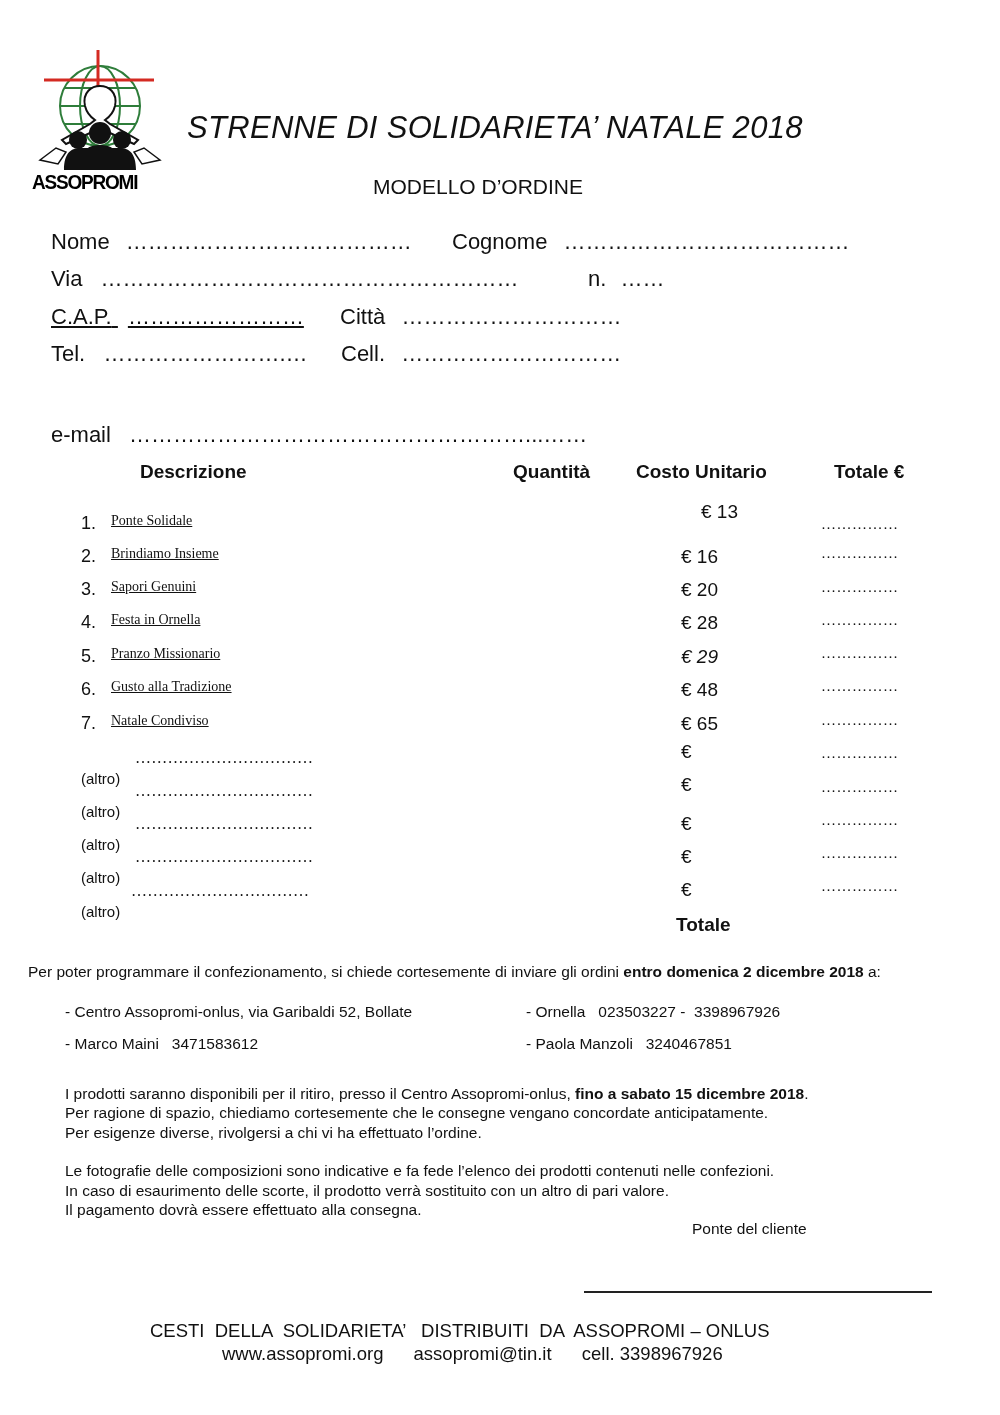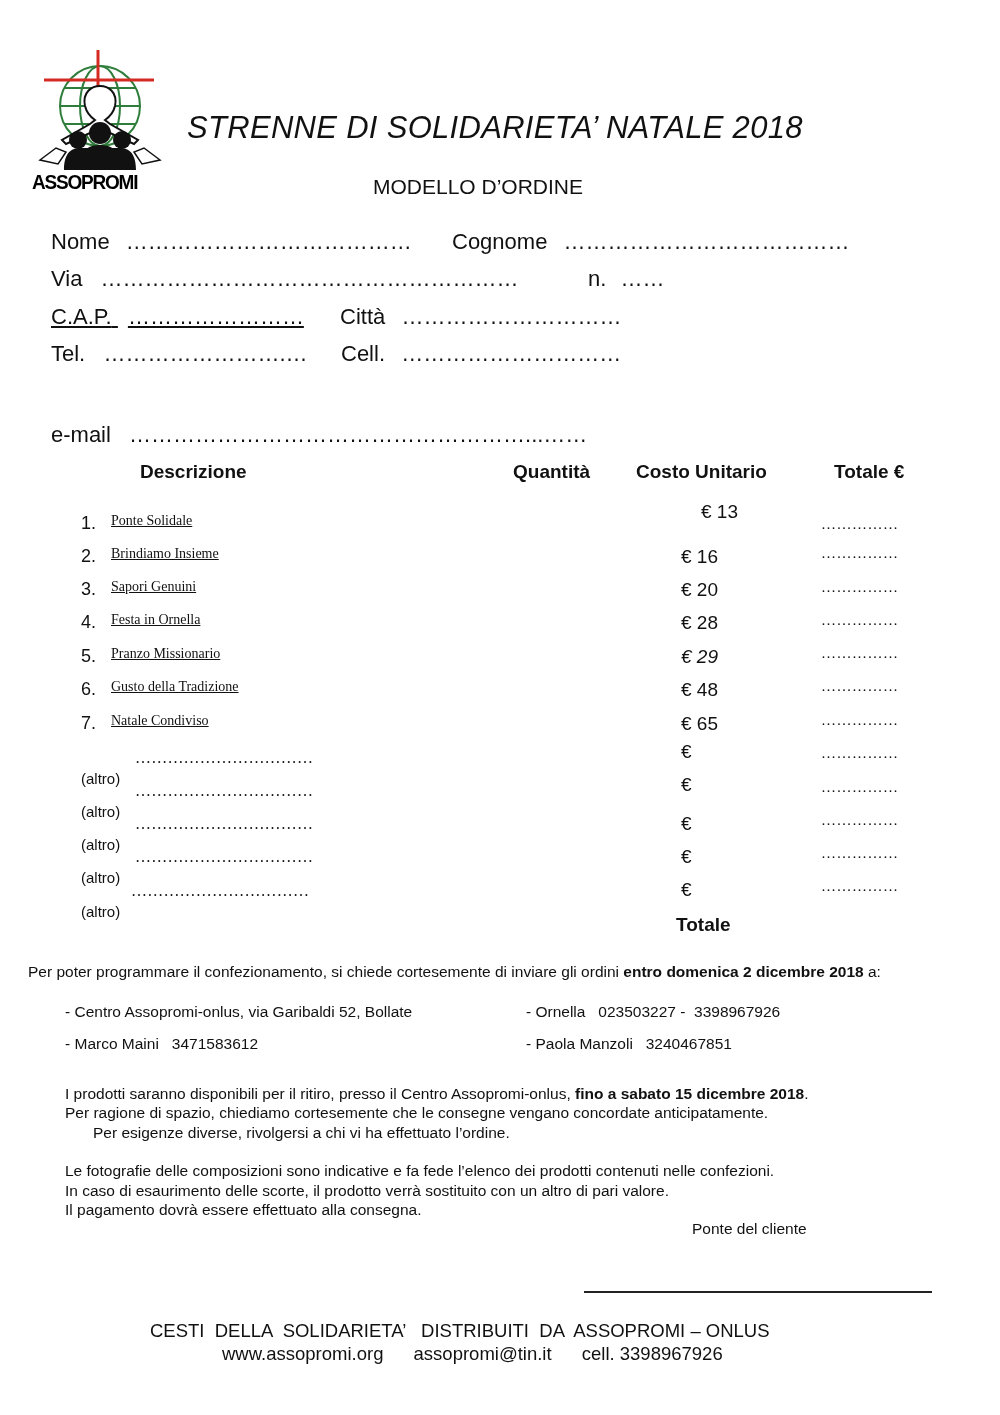--- a/index.html
+++ b/index.html
@@ -141,21 +141,21 @@
     <span class="abs tot-dots" style="left:821px; top:612px;">……………</span>
   </div>
   <div>
     <span class="abs item-num" style="left:81px; top:646px;">5.</span>
     <span class="abs item-name" style="left:111px; top:646px;">Pranzo Missionario</span>
     <span class="abs price" style="left:681px; top:646px;font-style:italic;">€ 29</span>
     <span class="abs tot-dots" style="left:821px; top:645px;">……………</span>
   </div>
   <div>
     <span class="abs item-num" style="left:81px; top:679px;">6.</span>
-    <span class="abs item-name" style="left:111px; top:679px;">Gusto della Tradizione</span>
+    <span class="abs item-name" style="left:111px; top:679px;">Gusto alla Tradizione</span>
     <span class="abs price" style="left:681px; top:679px;">€ 48</span>
     <span class="abs tot-dots" style="left:821px; top:678px;">……………</span>
   </div>
   <div>
     <span class="abs item-num" style="left:81px; top:713px;">7.</span>
     <span class="abs item-name" style="left:111px; top:713px;">Natale Condiviso</span>
     <span class="abs price" style="left:681px; top:713px;">€ 65</span>
     <span class="abs tot-dots" style="left:821px; top:712px;">……………</span>
   </div>
 
@@ -198,21 +198,21 @@
 </div>
 <div class="abs info" style="left:65px; top:1003px;">- Centro Assopromi-onlus, via Garibaldi 52, Bollate</div>
 <div class="abs info" style="left:526px; top:1003px; white-space:pre;">- Ornella   023503227 -  3398967926</div>
 <div class="abs info" style="left:65px; top:1035px; white-space:pre;">- Marco Maini   3471583612</div>
 <div class="abs info" style="left:526px; top:1035px; white-space:pre;">- Paola Manzoli   3240467851</div>
 
 <div class="abs info" style="left:65px; top:1085px;">
   <span>I prodotti saranno disponibili per il ritiro, presso il Centro Assopromi-onlus, </span><b>fino a sabato 15 dicembre 2018</b><span>.</span>
 </div>
 <div class="abs info" style="left:65px; top:1104px;">Per ragione di spazio, chiediamo cortesemente che le consegne vengano concordate anticipatamente.</div>
-<div class="abs info" style="left:65px; top:1124px;margin-left:28px;">Per esigenze diverse, rivolgersi a chi vi ha effettuato l’ordine.</div>
+<div class="abs info" style="left:65px; top:1124px;">Per esigenze diverse, rivolgersi a chi vi ha effettuato l’ordine.</div>
 
 <div class="abs info" style="left:65px; top:1162px;">Le fotografie delle composizioni sono indicative e fa fede l’elenco dei prodotti contenuti nelle confezioni.</div>
 <div class="abs info" style="left:65px; top:1182px;">In caso di esaurimento delle scorte, il prodotto verrà sostituito con un altro di pari valore.</div>
 <div class="abs info" style="left:65px; top:1201px;">Il pagamento dovrà essere effettuato alla consegna.</div>
 
 <div class="abs info" style="left:692px; top:1220px;">Ponte del cliente</div>
 <div class="sig-line"></div>
 
 <div class="abs footer" style="left:150px; top:1320px; white-space:pre;">CESTI  DELLA  SOLIDARIETA’   DISTRIBUITI  DA  ASSOPROMI – ONLUS</div>
 <div class="abs footer" style="left:222px; top:1343px;">

